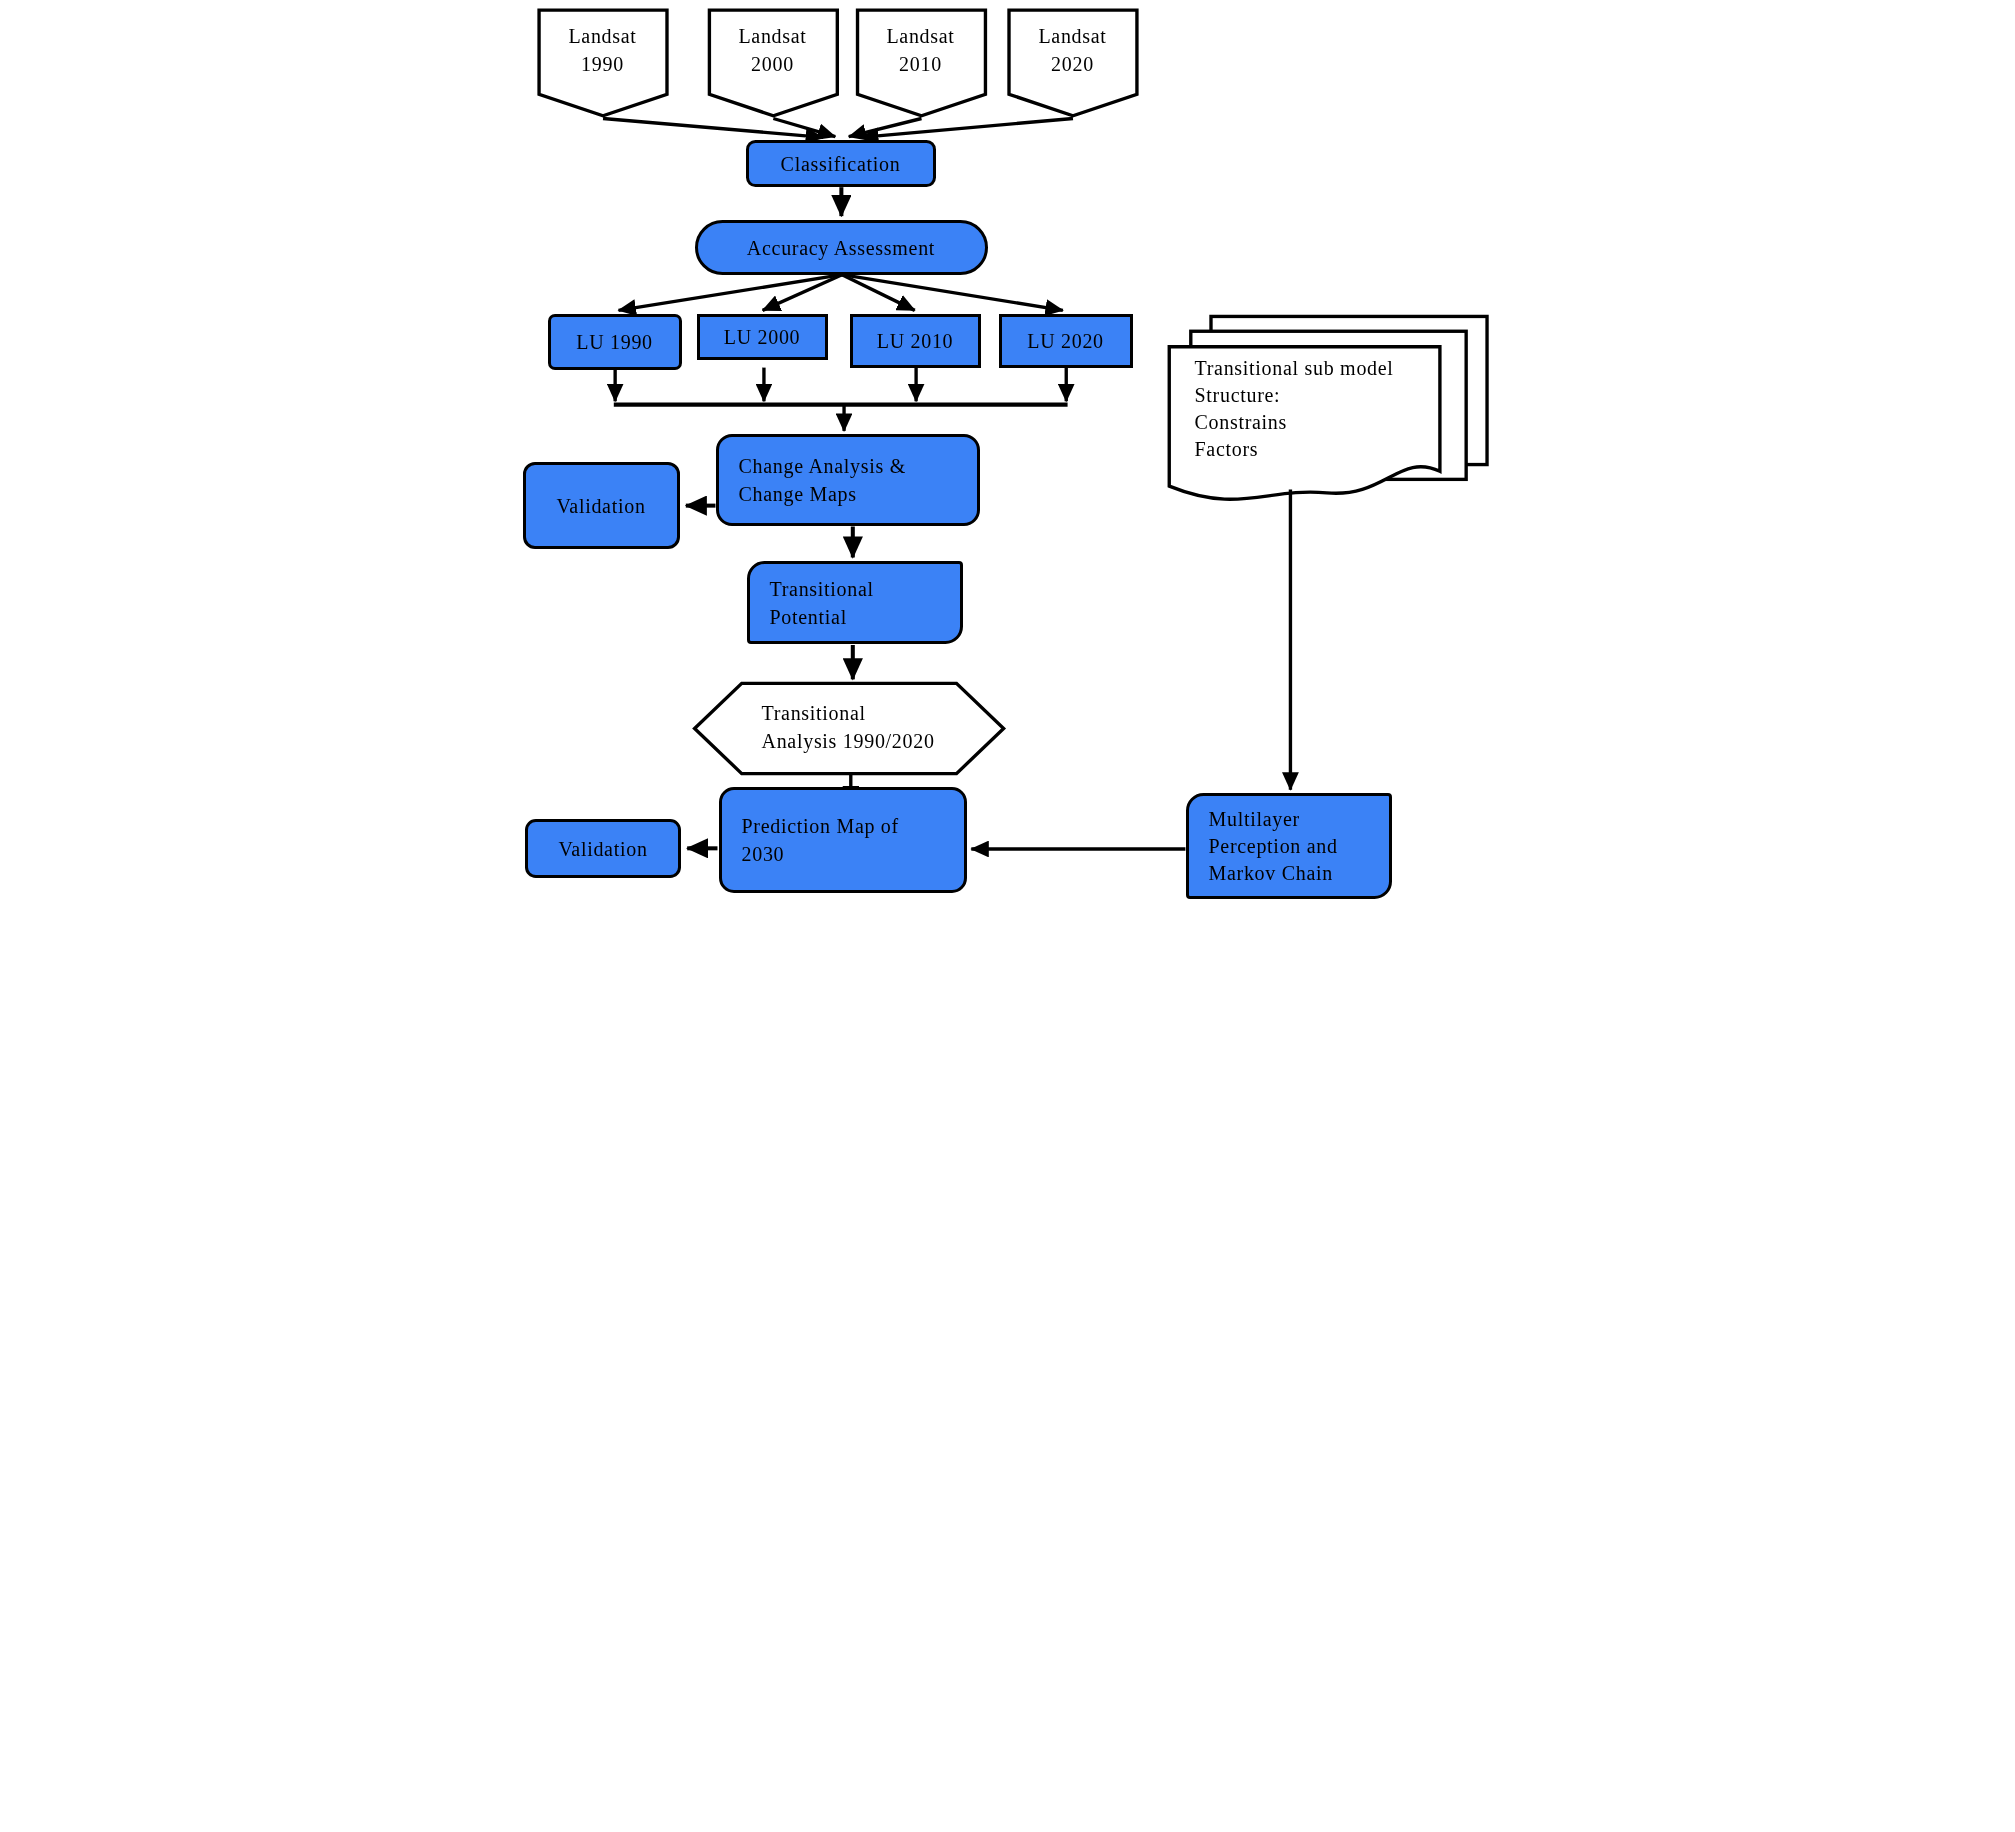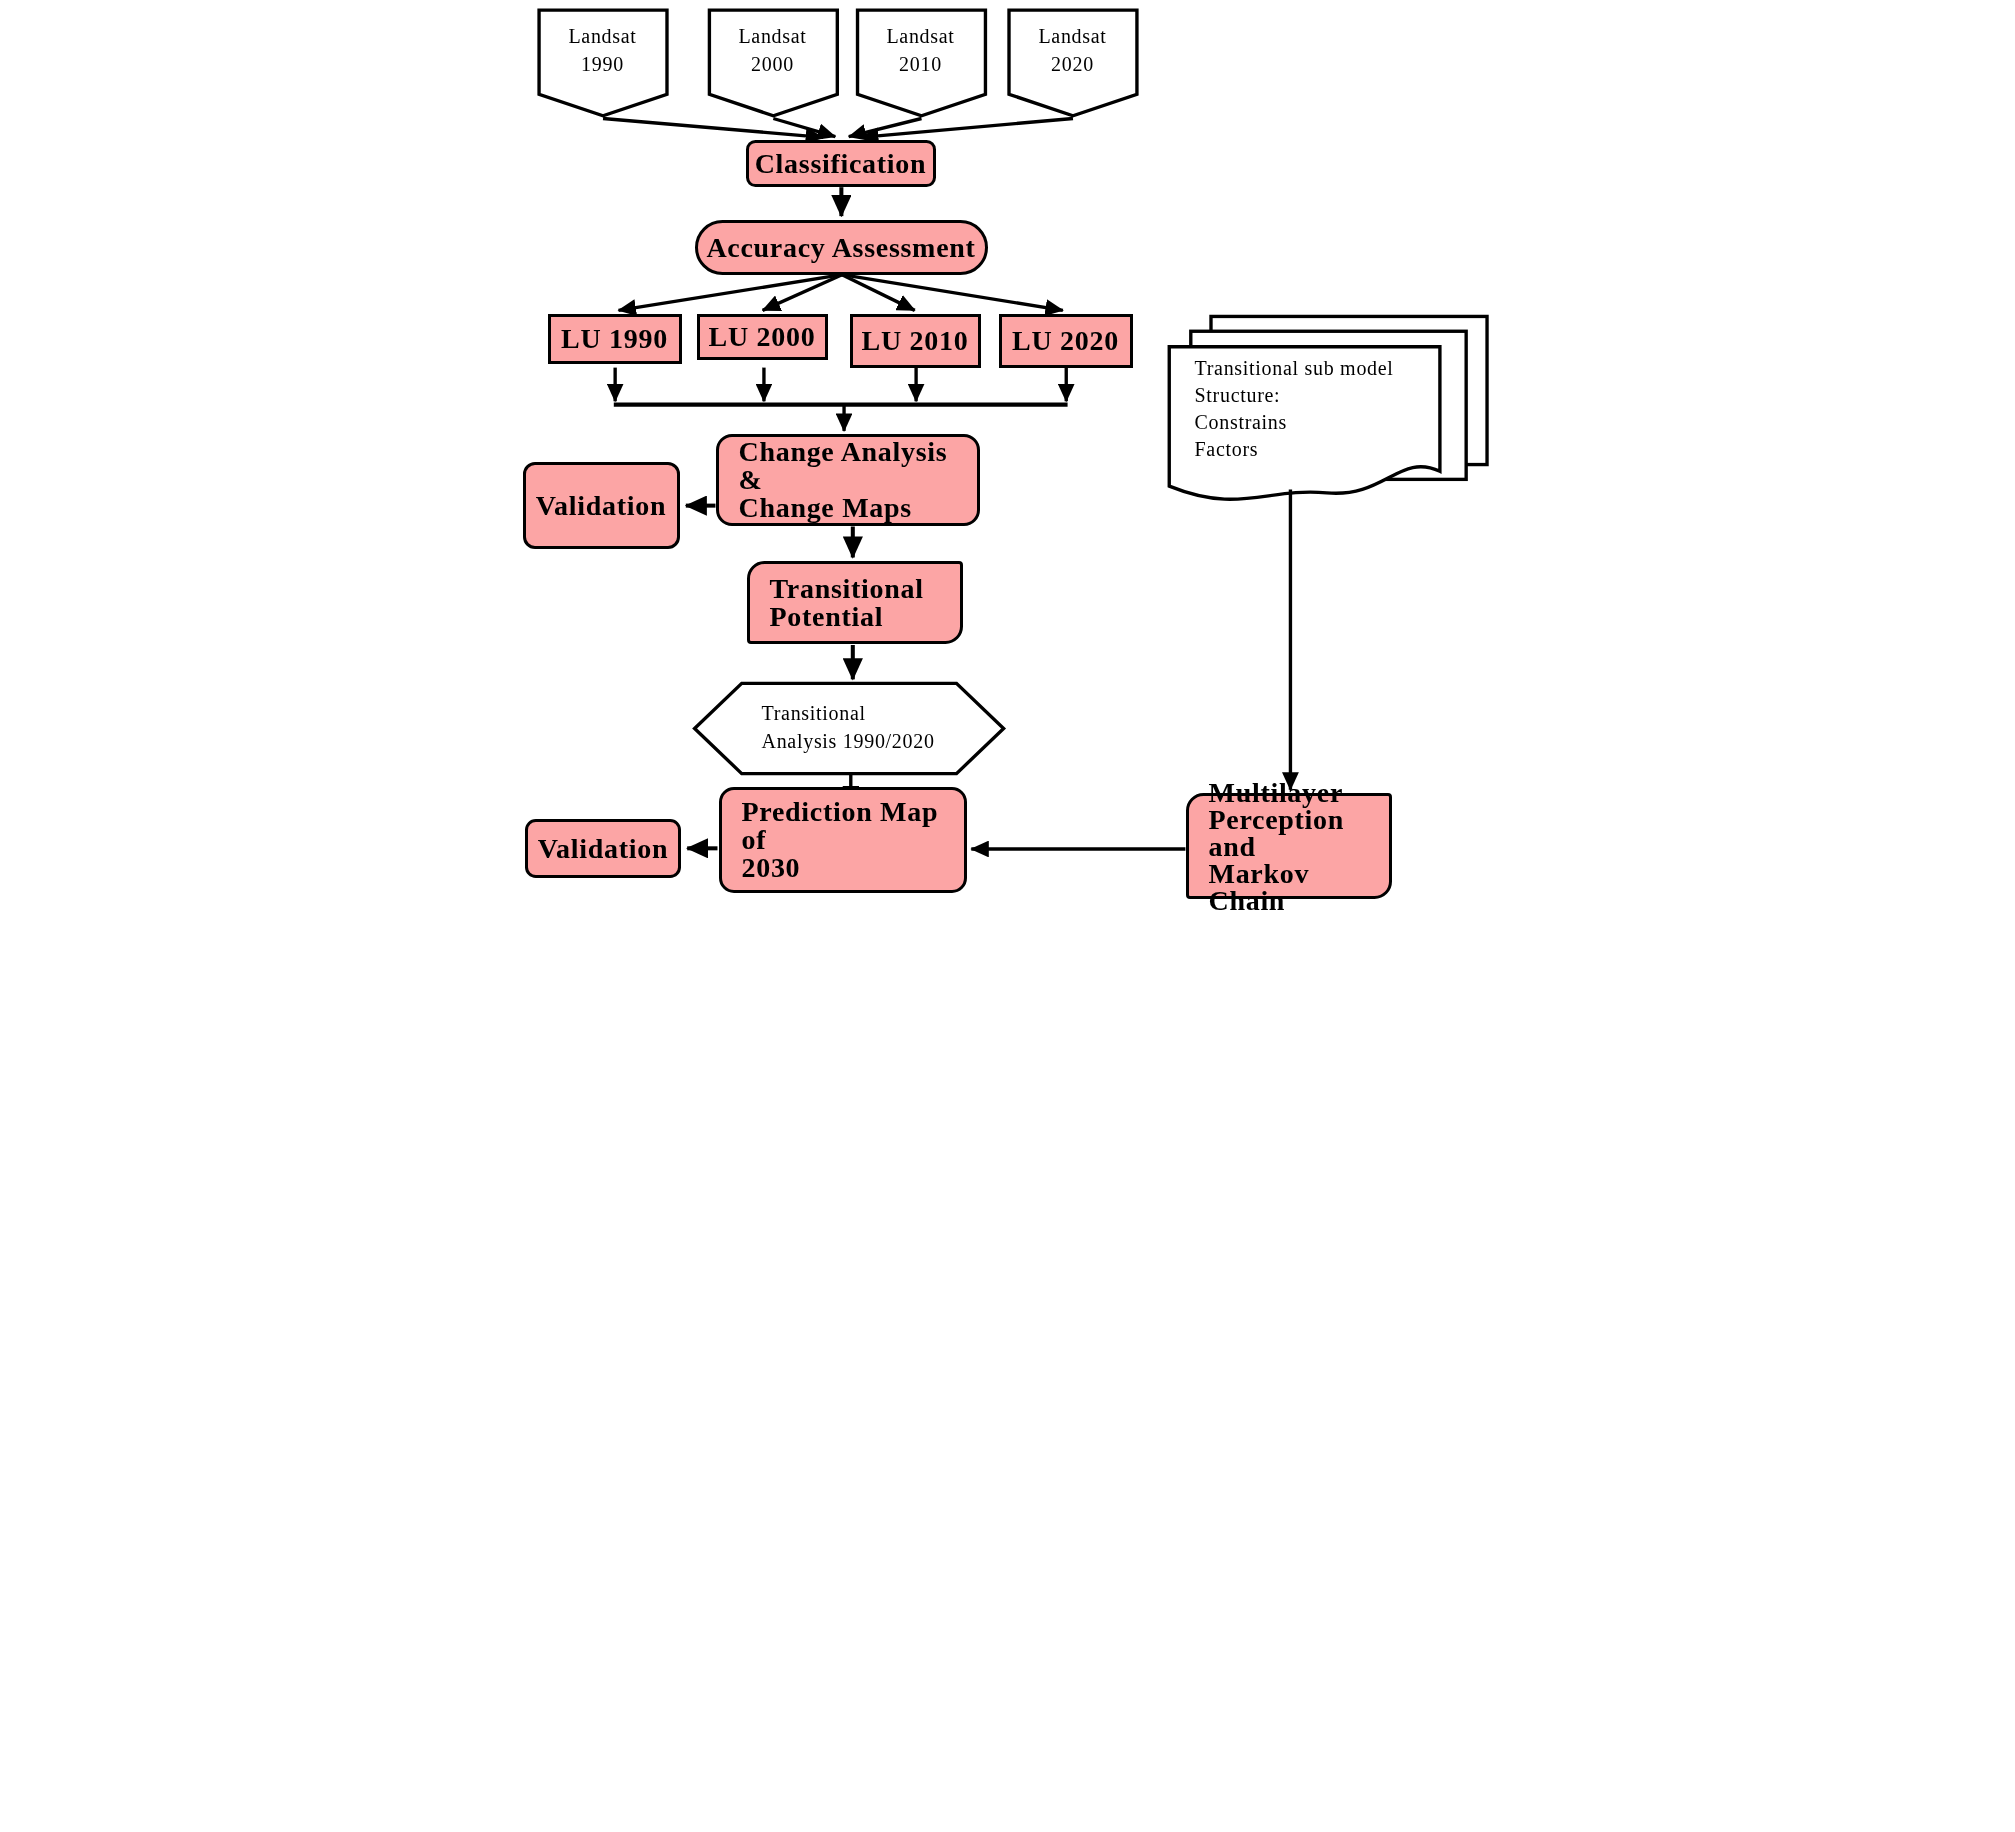--- a/index.html
+++ b/index.html
@@ -8,26 +8,25 @@
     width:1008px;height:917px;
     margin:0 auto;
     background:#ffffff;
     font-family:"Liberation Serif", serif;
     color:#000;
   }
   .canvas *{box-sizing:border-box;}
   svg.layer{position:absolute;left:0;top:0;width:1008px;height:917px;}
   .node{
     position:absolute;
-    background:#fca5a5;
+    background:#3b82f6;
     border:3.4px solid #000;
     display:flex;flex-direction:column;justify-content:center;
-    font-size:28px;letter-spacing:0.7px;line-height:28px;
+    font-size:20px;letter-spacing:0.7px;line-height:28px;
     z-index:2;
-    font-weight:bold;
   }
   .center{align-items:center;text-align:center;}
   .leftpad{padding-left:20px;align-items:flex-start;text-align:left;}
   .overlay-text{
     position:absolute;z-index:3;
     font-size:20px;letter-spacing:0.7px;line-height:28px;
     display:flex;flex-direction:column;
   }
   .overlay-text.center{align-items:center;text-align:left;}
   .t-line{display:block;}
@@ -108,21 +107,21 @@
   </div>
 
   <div class="node center" style="left:242px;top:140px;width:190px;height:47px;border-radius:9.4px;">
     <span>Classification</span>
   </div>
 
   <div class="node center" style="left:191px;top:220px;width:293px;height:55px;border-radius:28px;">
     <span>Accuracy Assessment</span>
   </div>
 
-  <div class="node center" style="left:44px;top:314px;width:134px;height:50px;border-radius:0;">
+  <div class="node center" style="left:44px;top:314px;width:134px;height:56px;border-radius:7px;">
     <span>LU 1990</span>
   </div>
   <div class="node center" style="left:193px;top:314px;width:131px;height:46px;border-radius:0;">
     <span>LU 2000</span>
   </div>
   <div class="node center" style="left:346px;top:314px;width:131px;height:54px;border-radius:0;">
     <span>LU 2010</span>
   </div>
   <div class="node center" style="left:495px;top:314px;width:134px;height:54px;border-radius:0;">
     <span>LU 2020</span>

